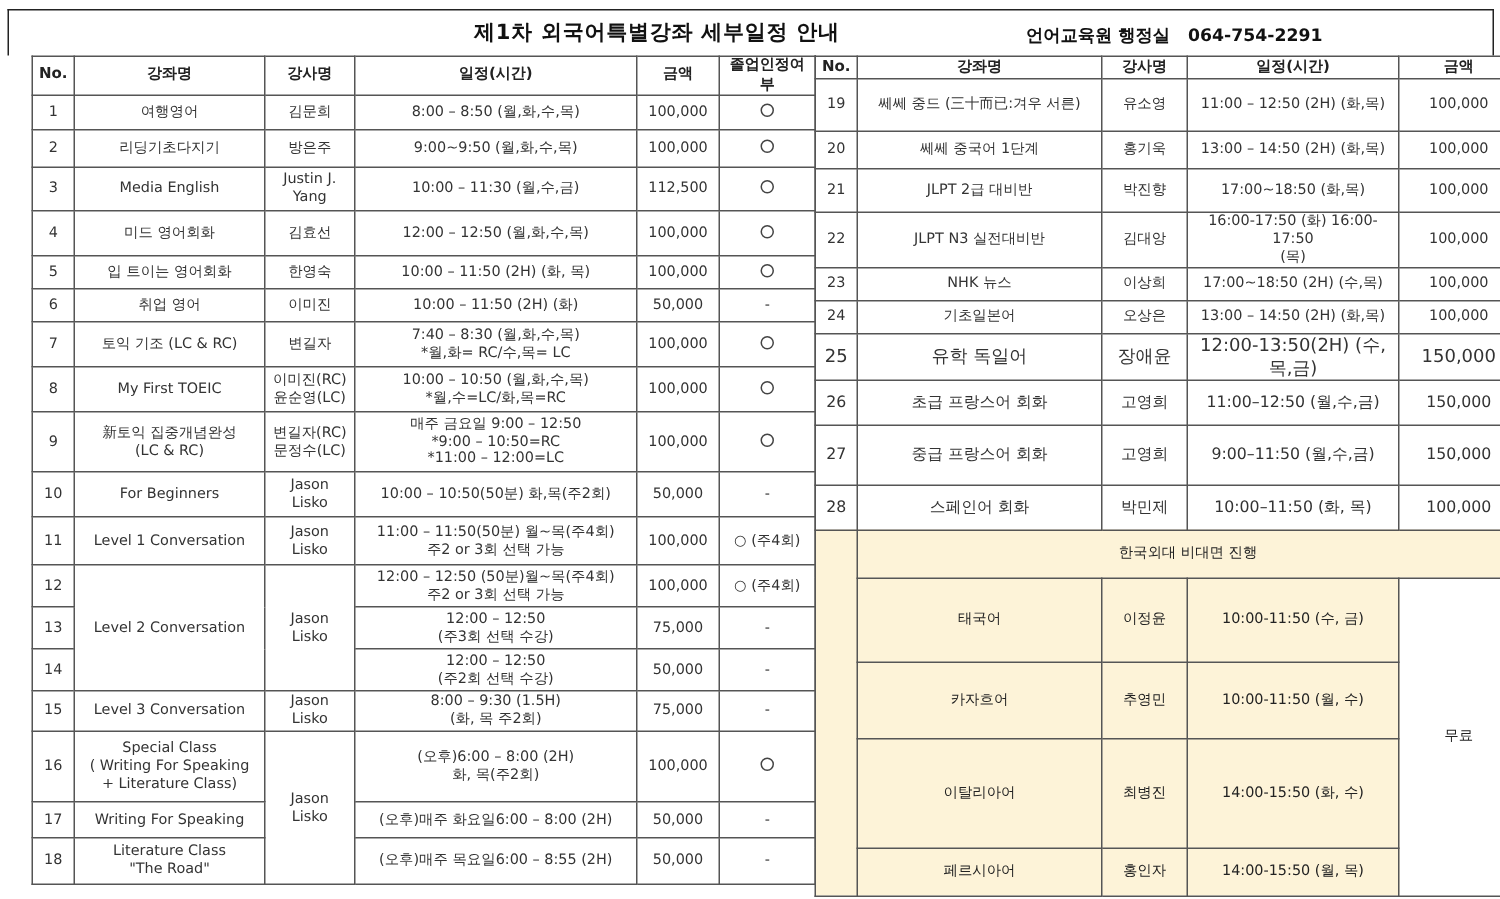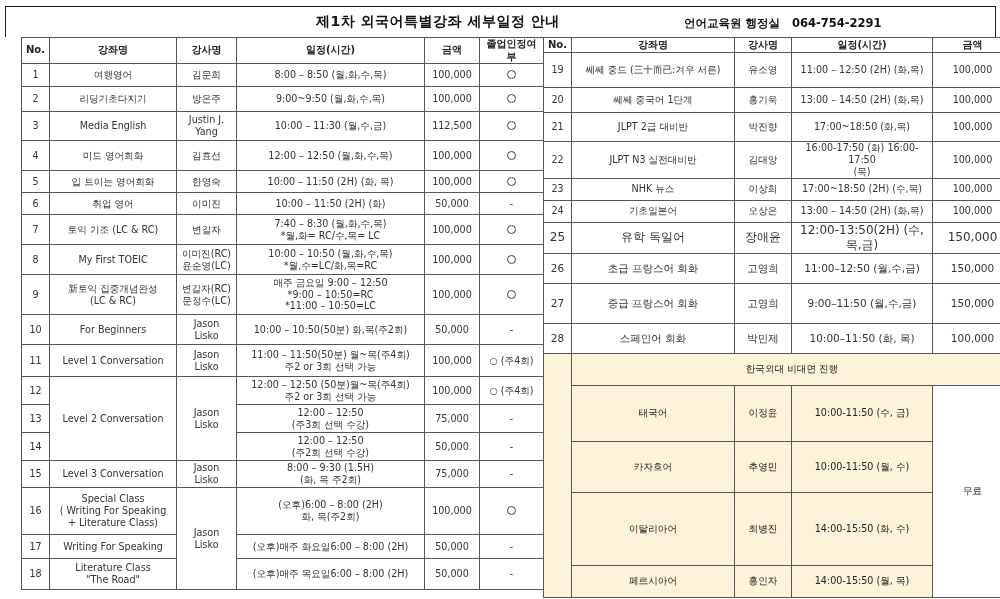--- a/index.html
+++ b/index.html
@@ -119,21 +119,21 @@
           <div>新토익 집중개념완성</div>
           <div>(LC &amp; RC)</div>
         </td>
     <td>
           <div>변길자(RC)</div>
           <div>문정수(LC)</div>
         </td>
     <td>
           <div>매주 금요일 9:00 – 12:50</div>
           <div>*9:00 – 10:50=RC</div>
-          <div>*11:00 – 10:50=LC</div>
+          <div>*11:00 – 12:00=LC</div>
         </td>
     <td>100,000</td>
     <td><span class="circle"></span></td>
   </tr>
   <tr style="height:30px">
     <td>10</td>
     <td>For Beginners</td>
     <td>
           <div>Jason</div>
           <div>Lisko</div>
@@ -226,21 +226,21 @@
     <td>(오후)매주 화요일6:00 – 8:00 (2H)</td>
     <td>50,000</td>
     <td>-</td>
   </tr>
   <tr style="height:31px">
     <td>18</td>
     <td>
           <div>Literature Class</div>
           <div>"The Road"</div>
         </td>
-    <td>(오후)매주 목요일6:00 – 8:00 (2H)</td>
+    <td>(오후)매주 목요일6:00 – 8:55 (2H)</td>
     <td>50,000</td>
     <td>-</td>
   </tr>
 </tbody>
   </table>
 
 <table style="left:527px; top:37px; width:469px;">
   <colgroup>
       <col style="width:28px">
       <col style="width:163px">

